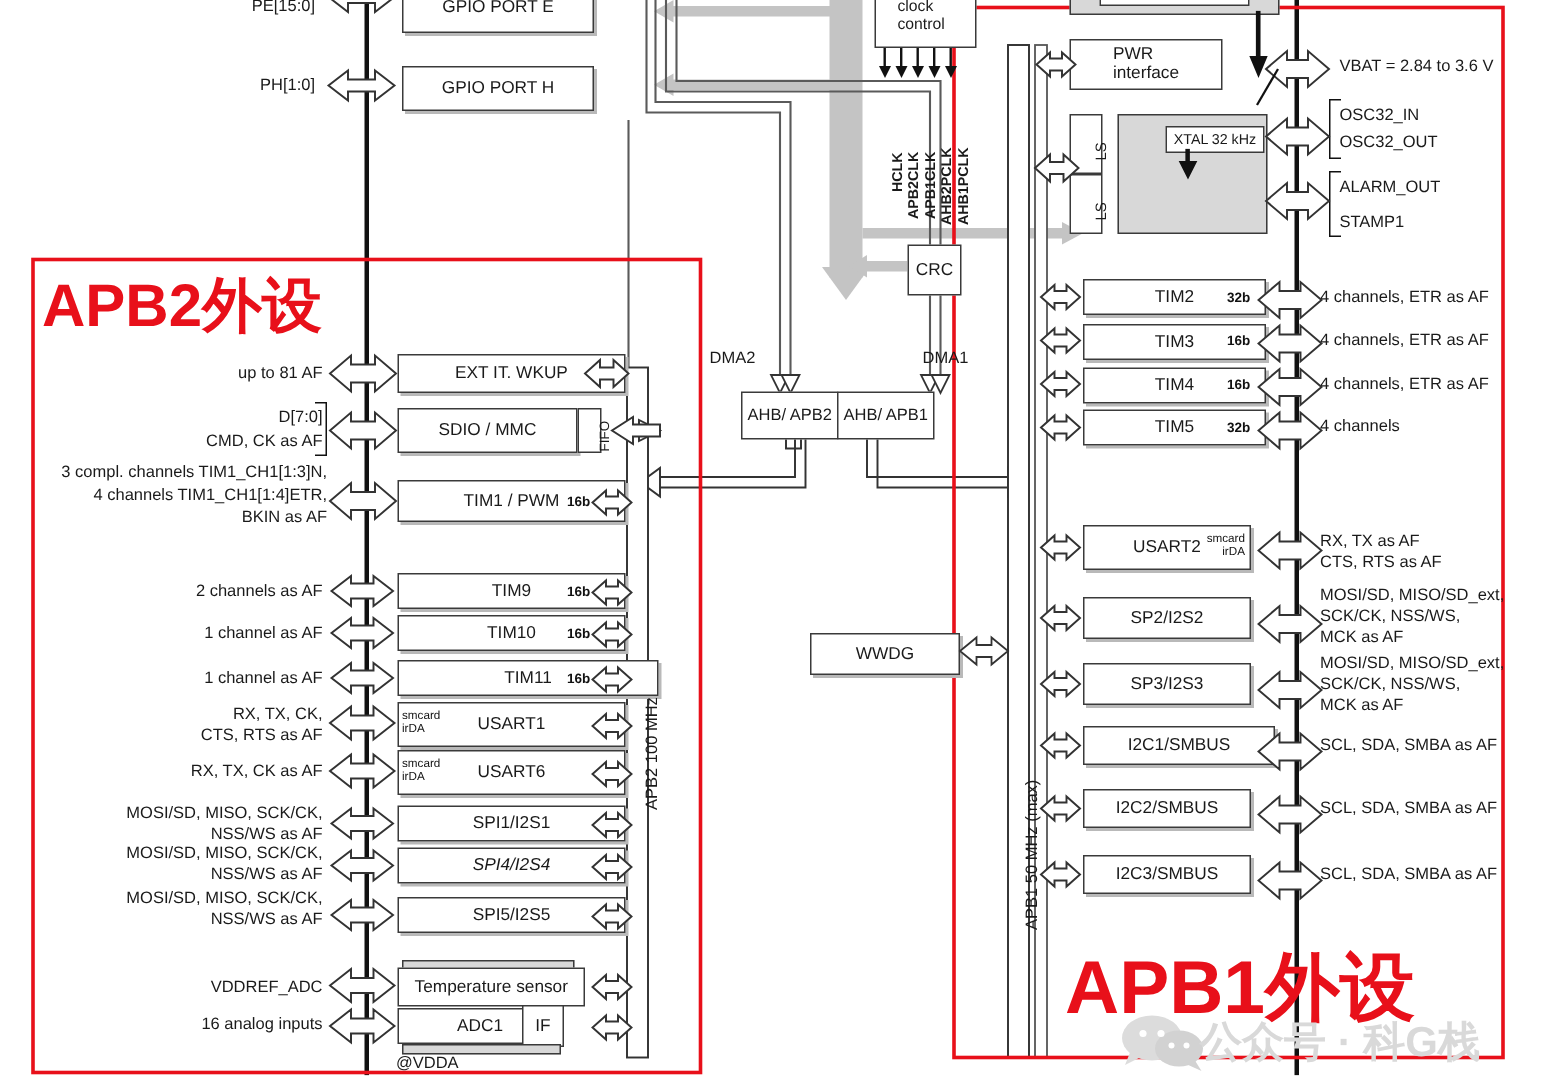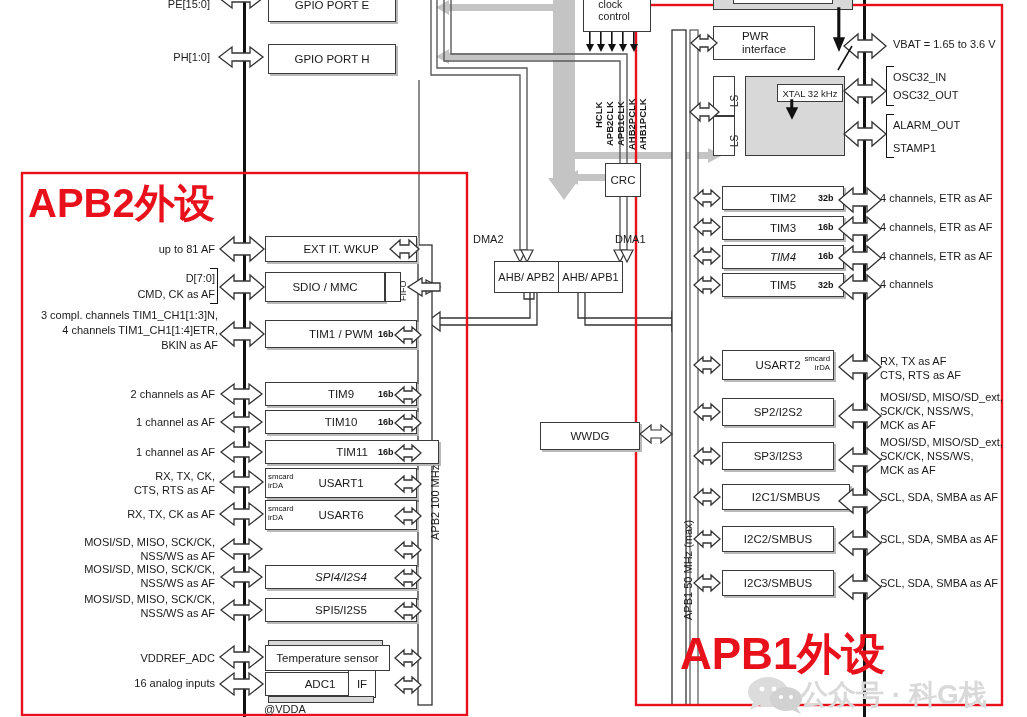--- a/index.html
+++ b/index.html
@@ -205,20 +205,23 @@
   <div class="lbl r" style="left:60px;top:469px;width:155px;line-height:14px;">RX, TX, CK,
 CTS, RTS as AF</div>
 
   <div class="blk shadow" style="left:265px;top:500px;width:152px;height:30px;">
     <span>USART6</span>
   </div>
   <div class="smalltag" style="left:268px;top:504px;white-space:pre;">smcard
 irDA</div>
   <div class="lbl r" style="left:60px;top:508px;width:155px;">RX, TX, CK as AF</div>
 
+  <div class="blk shadow" style="left:265px;top:537px;width:152px;height:24px;">
+    <span>SPI1/I2S1</span>
+  </div>
   <div class="lbl r" style="left:40px;top:535px;width:175px;line-height:14px;">MOSI/SD, MISO, SCK/CK,
 NSS/WS as AF</div>
 
   <div class="blk shadow" style="left:265px;top:565px;width:152px;height:24px;font-style:italic;">
     <span>SPI4/I2S4</span>
   </div>
   <div class="lbl r" style="left:40px;top:562px;width:175px;line-height:14px;">MOSI/SD, MISO, SCK/CK,
 NSS/WS as AF</div>
 
   <div class="blk shadow" style="left:265px;top:598px;width:152px;height:24px;">
@@ -273,35 +276,35 @@
       <path d="M404 574 h8 v-4 l9 8 l-9 8 v-4 h-8 v4 l-9 -8 l9 -8 z"></path>
       <path d="M404 607 h8 v-4 l9 8 l-9 8 v-4 h-8 v4 l-9 -8 l9 -8 z"></path>
       <path d="M404 654 h8 v-4 l9 8 l-9 8 v-4 h-8 v4 l-9 -8 l9 -8 z"></path>
       <path d="M404 681 h8 v-4 l9 8 l-9 8 v-4 h-8 v4 l-9 -8 l9 -8 z"></path>
 
       <polyline points="418,287 426,287 426,280 440,287 426,294 426,287" fill="none"></polyline>
       <path d="M440 283 l-18 0 l0 -5 l-14 9 l14 9 l0 -5 l18 0 z" fill="#fff"></path>
     </g>
   </svg>
 
-  <div class="redtext" style="left:680px;top:625px;font-size:44px;">APB1外设</div>
+  <div class="redtext" style="left:710px;top:625px;font-size:50px;">APB1外设</div>
 
   <div class="greybox" style="left:713px;top:-30px;width:140px;height:40px;"></div>
   <div class="blk" style="left:733px;top:-22px;width:100px;height:26px;background:#fff;">
     
   </div>
   <div class="blk" style="left:713px;top:26px;width:102px;height:34px;white-space:pre;line-height:13px;">
     <span>PWR
 interface</span>
   </div>
 
   <div class="lbl" style="left:795px;top:62px;">
     <span>@ V</span><sub style="font-size:8px;">BAT</sub>
   </div>
-  <div class="lbl" style="left:893px;top:38px;">VBAT = 1.65 to 3.6 V</div>
+  <div class="lbl" style="left:893px;top:38px;">VBAT = 2.84 to 3.6 V</div>
 
   <div class="greybox" style="left:745px;top:76px;width:100px;height:80px;"></div>
   <div class="blk" style="left:713px;top:76px;width:22px;height:40px;">
     <span class="vtext" style="left:15px;top:30px;position:absolute;font-size:10px;">LS</span>
   </div>
   <div class="blk" style="left:713px;top:116px;width:22px;height:40px;">
     <span class="vtext" style="left:15px;top:30px;position:absolute;font-size:10px;">LS</span>
   </div>
   <div class="blk" style="left:777px;top:84px;width:66px;height:18px;font-size:9.5px;">
     <span>XTAL 32 kHz</span>
@@ -319,21 +322,21 @@
   </div>
   <div class="bitw" style="left:818px;top:193px;">32b</div>
   <div class="lbl" style="left:880px;top:192px;">4 channels, ETR as AF</div>
 
   <div class="blk shadow" style="left:722px;top:216px;width:122px;height:24px;">
     <span>TIM3</span>
   </div>
   <div class="bitw" style="left:818px;top:222px;">16b</div>
   <div class="lbl" style="left:880px;top:221px;">4 channels, ETR as AF</div>
 
-  <div class="blk shadow" style="left:722px;top:245px;width:122px;height:24px;font-style:italic;">
+  <div class="blk shadow" style="left:722px;top:245px;width:122px;height:24px;">
     <span>TIM4</span>
   </div>
   <div class="bitw" style="left:818px;top:251px;">16b</div>
   <div class="lbl" style="left:880px;top:250px;">4 channels, ETR as AF</div>
 
   <div class="blk shadow" style="left:722px;top:273px;width:122px;height:24px;">
     <span>TIM5</span>
   </div>
   <div class="bitw" style="left:818px;top:280px;">32b</div>
   <div class="lbl" style="left:880px;top:278px;">4 channels</div>

